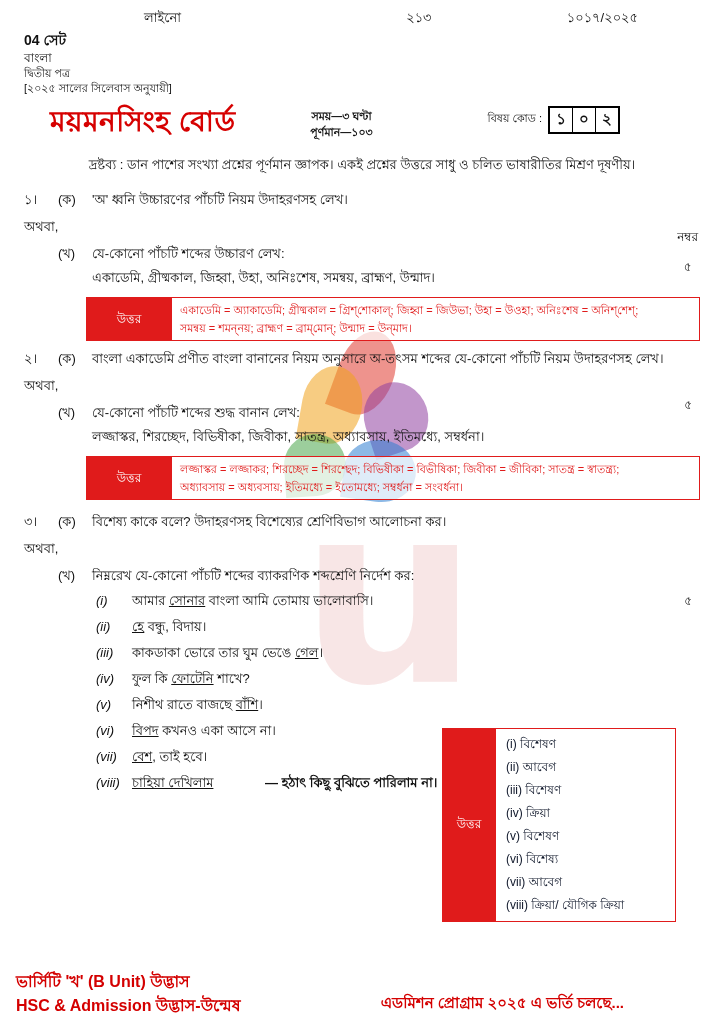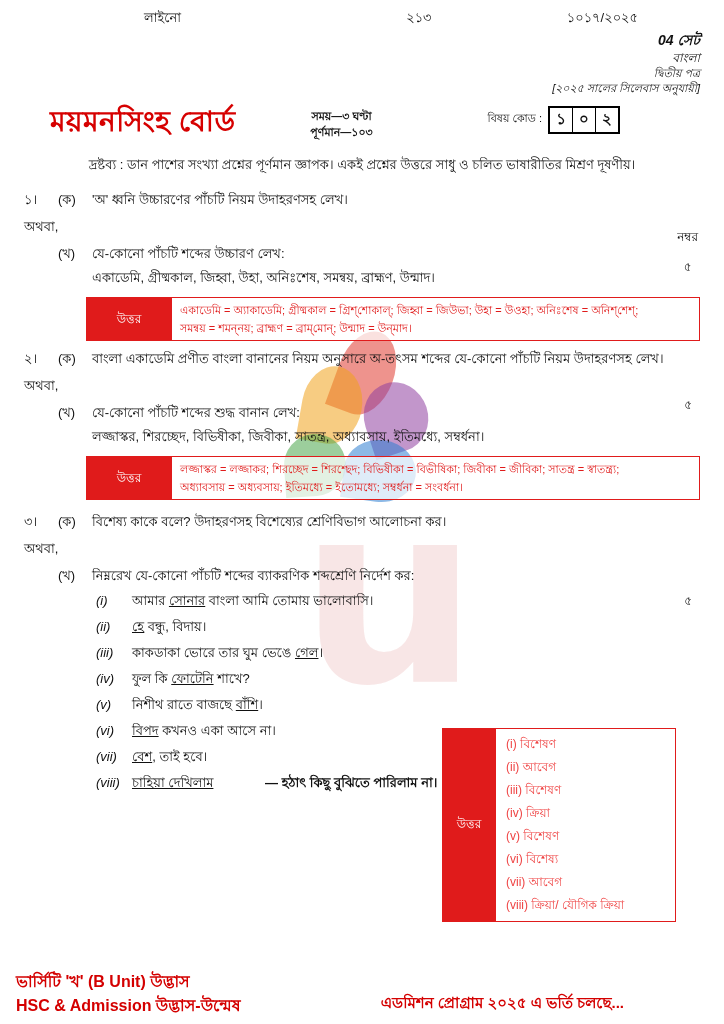--- a/index.html
+++ b/index.html
@@ -63,24 +63,23 @@
     justify-content: space-between;
     align-items: flex-start;
     font-size: 13px;
     padding: 0 10px;
   }
   .topline .lt { margin-left: 110px; }
   .topline .mid { margin-left: 90px; }
   .topline .rt { margin-right: 52px; }
 
   .center-block {
-    text-align: right;
+    text-align: left;
     font-size: 12px;
     line-height: 1.35;
-    font-style: italic;
   }
   .set-line { font-size: 14px; font-weight: bold; margin-top: 2px;}
   .subject-line { font-size: 12px; }
   .paper-line { font-size: 11px; }
   .syllabus-line { font-size: 11px; }
 
   .board-row {
     display: flex;
     justify-content: space-between;
     align-items: flex-start;
@@ -200,21 +199,21 @@
     color: #fff;
     font-size: 12px;
     width: 52px;
     flex: none;
     display: flex;
     align-items: center;
     justify-content: center;
     border-right: 1.6px solid #e01b1b;
   }
   .ansbox-right .content {
-    color: #ef4444;
+    color: #0f172a;
     font-size: 12px;
     line-height: 1.92;
     padding: 4px 10px;
     flex: 1;
   }
 
   
   .footer {
     position: absolute;
     left: 0;

